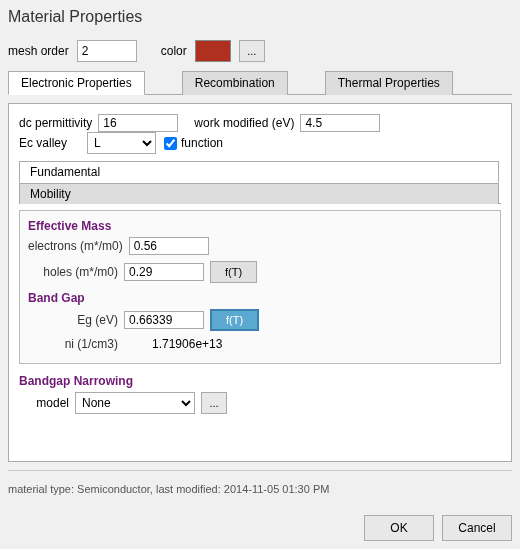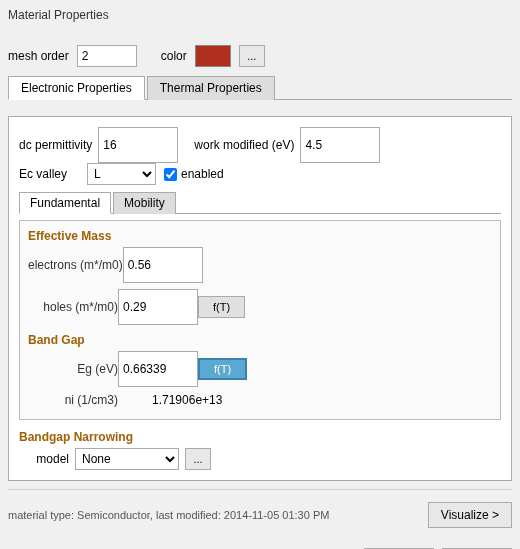--- a/index.html
+++ b/index.html
@@ -16,23 +16,23 @@
     .window {
       background: #f0f0f0;
       width: 520px;
       min-height: 549px;
       display: flex;
       flex-direction: column;
       padding: 8px;
     }
 
     .section-title {
-      font-size: 12px;
+      font-size: 16px;
       color: #333;
-      margin-bottom: 23px;
+      margin-bottom: 14px;
       font-weight: normal;
     }
 
     
     .top-bar {
       display: flex;
       align-items: center;
       gap: 8px;
       margin-bottom: 8px;
     }
@@ -64,21 +64,22 @@
       cursor: pointer;
       display: flex;
       align-items: center;
       justify-content: center;
     }
 
     
     .tab-bar {
       display: flex;
       border-bottom: 1px solid #aaa;
-      margin-bottom: 16px;
+      margin-bottom: 8px;
+      gap: 35px;
     }
     .tab {
       padding: 4px 12px;
       border: 1px solid #aaa;
       border-bottom: none;
       background: #ddd;
       cursor: pointer;
       font-size: 12px;
       margin-right: 2px;
       position: relative;
@@ -96,30 +97,30 @@
       background: white;
       padding: 10px;
       flex: 1;
     }
 
     
     .form-row {
       display: flex;
       align-items: center;
       margin-bottom: 6px;
-      gap: 0;
+      gap: 6px;
     }
     .form-label {
       font-size: 12px;
       color: #333;
       min-width: 90px;
       text-align: right;
     }
     .form-input {
-      height: 36px;
+      height: 18px;
       border: 1px solid #aaa;
       background: white;
       padding: 2px 4px;
       font-size: 12px;
       width: 80px;
     }
 
     
     .form-select {
       height: 22px;
@@ -135,20 +136,21 @@
       align-items: center;
       gap: 4px;
       font-size: 12px;
     }
 
     
     .sub-tab-bar {
       display: flex;
       border-bottom: 1px solid #aaa;
       margin-bottom: 6px;
+      flex-direction: column;
     }
     .sub-tab {
       padding: 3px 10px;
       border: 1px solid #aaa;
       border-bottom: none;
       background: #ddd;
       cursor: pointer;
       font-size: 12px;
       margin-right: 2px;
       position: relative;
@@ -165,21 +167,21 @@
       border: 1px solid #bbb;
       background: #fafafa;
       padding: 8px;
       margin-top: 6px;
     }
 
     .group-title {
       font-size: 12px;
       font-weight: bold;
       margin-bottom: 4px;
-      color: #a16207;
+      color: #701a75;
     }
 
     
     .btn-ft {
       height: 22px;
       min-width: 44px;
       border: 1px solid #aaa;
       background: #e0e0e0;
       font-size: 11px;
       cursor: pointer;
@@ -274,20 +276,21 @@
   <div class="top-bar">
     <span class="inline-label">mesh order</span>
     <input class="mesh-input" type="text" value="2" style="">
     <span class="color-label">color</span>
     <span class="color-swatch"></span>
     <button class="btn-dots">...</button>
   </div>
 
   <div class="tab-bar">
     <div class="tab active">Electronic Properties</div>
+    <div class="tab">Recombination</div>
     <div class="tab">Thermal Properties</div>
   </div>
 
   <div class="panel">
 
     <div class="dc-work-row">
       <div class="inline-pair">
         <span class="inline-label">dc permittivity</span>
         <input class="form-input" type="text" value="16" style="">
       </div>
@@ -299,21 +302,21 @@
 
     <div class="ecvalley-row">
       <span class="ecvalley-label">Ec valley</span>
       <select class="form-select">
         <option>L</option>
         <option>Gamma</option>
         <option>X</option>
       </select>
       <div class="checkbox-row">
         <input type="checkbox" checked="" style="">
-        <span>enabled</span>
+        <span>function</span>
       </div>
     </div>
 
     <div class="sub-tab-bar">
       <div class="sub-tab active">Fundamental</div>
       <div class="sub-tab">Mobility</div>
     </div>
 
     <div class="sub-panel">
 
@@ -342,34 +345,33 @@
         <span class="form-label">ni (1/cm3)</span>
         <span style="font-size:12px; margin-left:10px;">1.71906e+13</span>
       </div>
 
     </div>
 
     <div style="margin-top: 10px;">
       <div class="group-title">Bandgap Narrowing</div>
       <div class="model-row">
         <span class="model-label">model</span>
-        <select class="form-select" style="width:104px;">
+        <select class="form-select" style="width:120px;">
           <option>None</option>
           <option>Slotboom</option>
           <option>delAlamo</option>
         </select>
         <button class="btn-dots">...</button>
       </div>
     </div>
 
   </div>
 
   <div class="status-bar">
     <span>material type: Semiconductor, last modified: 2014-11-05 01:30 PM</span>
-    <button class="btn-action">Visualize &gt;</button>
   </div>
 
   <div class="bottom-buttons">
     <button class="btn-action">OK</button>
     <button class="btn-action">Cancel</button>
   </div>
 
 </div>
 
 </body></html>

